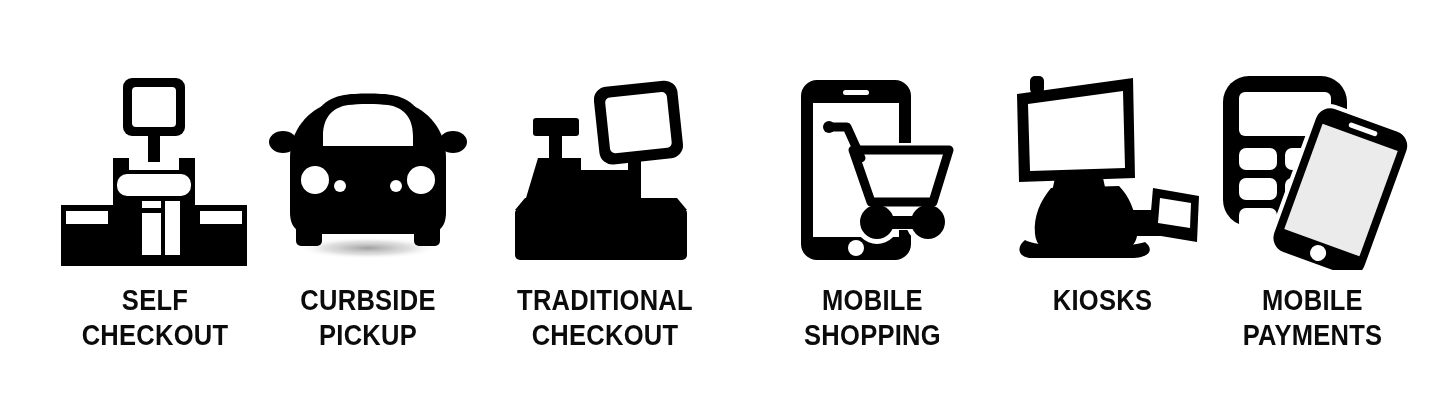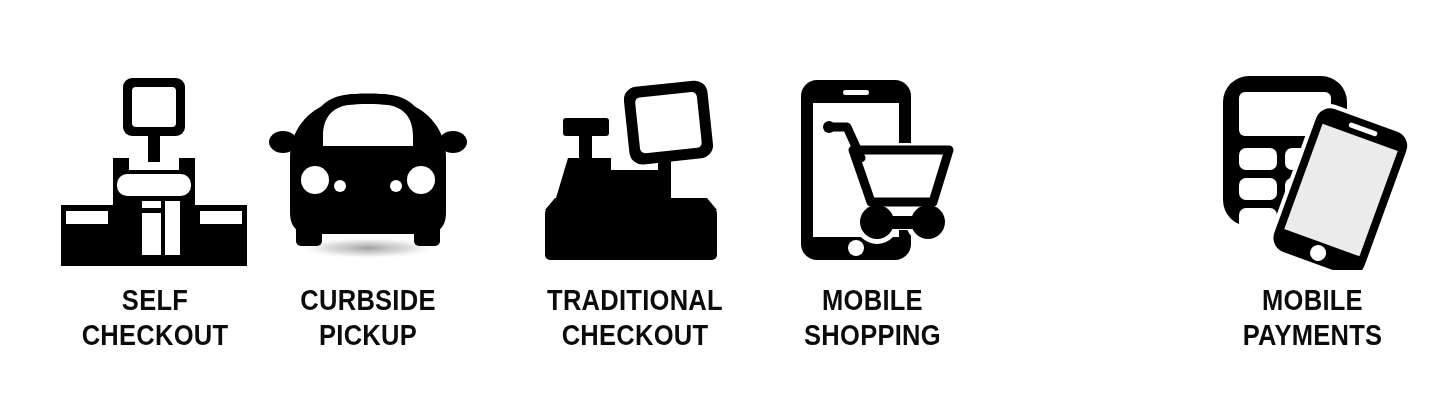--- a/index.html
+++ b/index.html
@@ -56,21 +56,21 @@
     letter-spacing: 0.3px;
     transform: scaleX(0.88);
     transform-origin: center top;
     white-space: pre-line;
     text-transform: uppercase;
   }
 
   
   #item-self-checkout      { left:   10px; width: 290px; }
   #item-curbside-pickup    { left:  228px; width: 280px; }
-  #item-traditional        { left:  490px; width: 290px; }
+  #item-traditional        { left:  460px; width: 290px; }
   #item-mobile-shopping    { left:  745px; width: 255px; }
   #item-kiosks             { left:  985px; width: 235px; }
   #item-mobile-payments    { left: 1190px; width: 245px; }
 </style>
 </head>
 <body>
 
 <div id="infographic">
 
   <div class="item" id="item-self-checkout">
@@ -198,20 +198,46 @@
         <rect x="104" y="146" width="52" height="13" fill="#000"></rect>
 
         <circle cx="104" cy="152" r="17" fill="#000"></circle>
         <circle cx="155" cy="152" r="17" fill="#000"></circle>
       </svg>
     </div>
     <div class="label">MOBILE
 SHOPPING</div>
   </div>
 
+  <div class="item" id="item-kiosks">
+    <div class="icon-box">
+      <svg width="200" height="200" viewBox="0 0 200 200">
+
+        <rect x="27" y="6" width="14" height="18" rx="5" ry="5" fill="#000"></rect>
+
+        <path d="M14 24 L130 8 L132 108 L16 112 Z" fill="#000"></path>
+        <path d="M25 34 L120 21 L122 98 L27 101 Z" fill="#fff"></path>
+
+        <path d="M52 108 L100 108 L104 126 L48 126 Z" fill="#000"></path>
+
+        <path d="M48 118 C38 130 30 146 32 164 C33 176 42 182 54 182
+                 L112 182 C128 182 136 172 134 158
+                 C132 140 126 126 116 116 Z" fill="#000"></path>
+
+        <path d="M22 170 C14 176 14 186 26 188 L128 188 C146 188 152 180 142 172
+                 C128 178 40 180 22 170 Z" fill="#000"></path>
+
+        <rect x="116" y="140" width="44" height="26" fill="#000"></rect>
+
+        <path d="M150 118 L196 126 L194 172 L146 164 Z" fill="#000"></path>
+        <path d="M157 128 L188 133 L187 158 L155 153 Z" fill="#fff"></path>
+      </svg>
+    </div>
+    <div class="label">KIOSKS</div>
+  </div>
 
   <div class="item" id="item-mobile-payments">
     <div class="icon-box">
       <svg width="200" height="200" viewBox="0 0 200 200">
 
         <g>
           <rect x="10" y="6" width="124" height="150" rx="26" ry="26" fill="#000"></rect>
 
           <rect x="26" y="22" width="92" height="44" rx="6" ry="6" fill="#fff"></rect>
 

